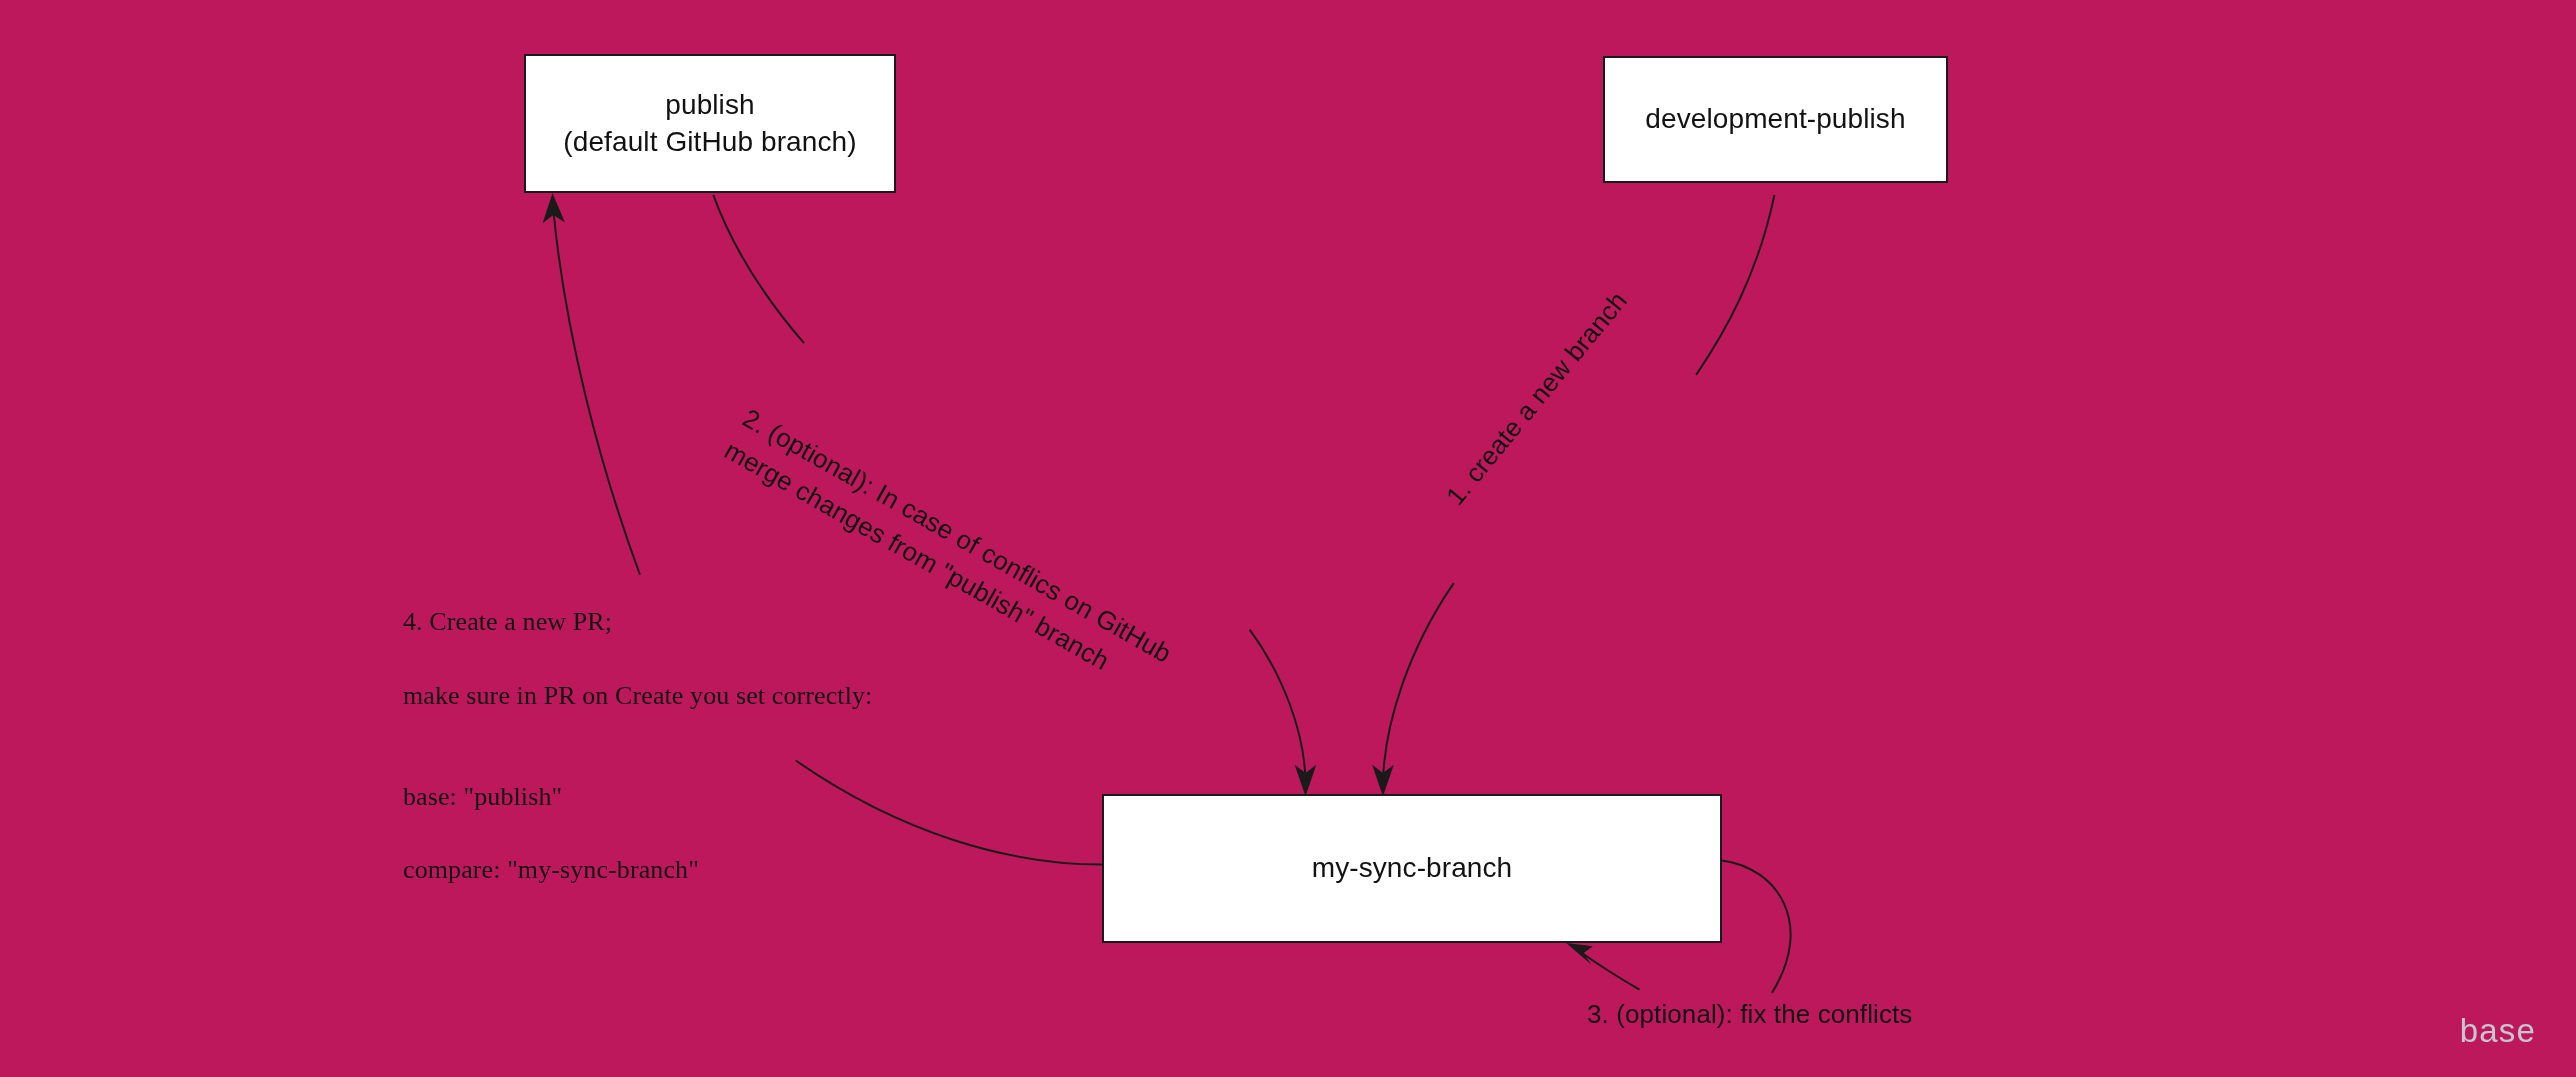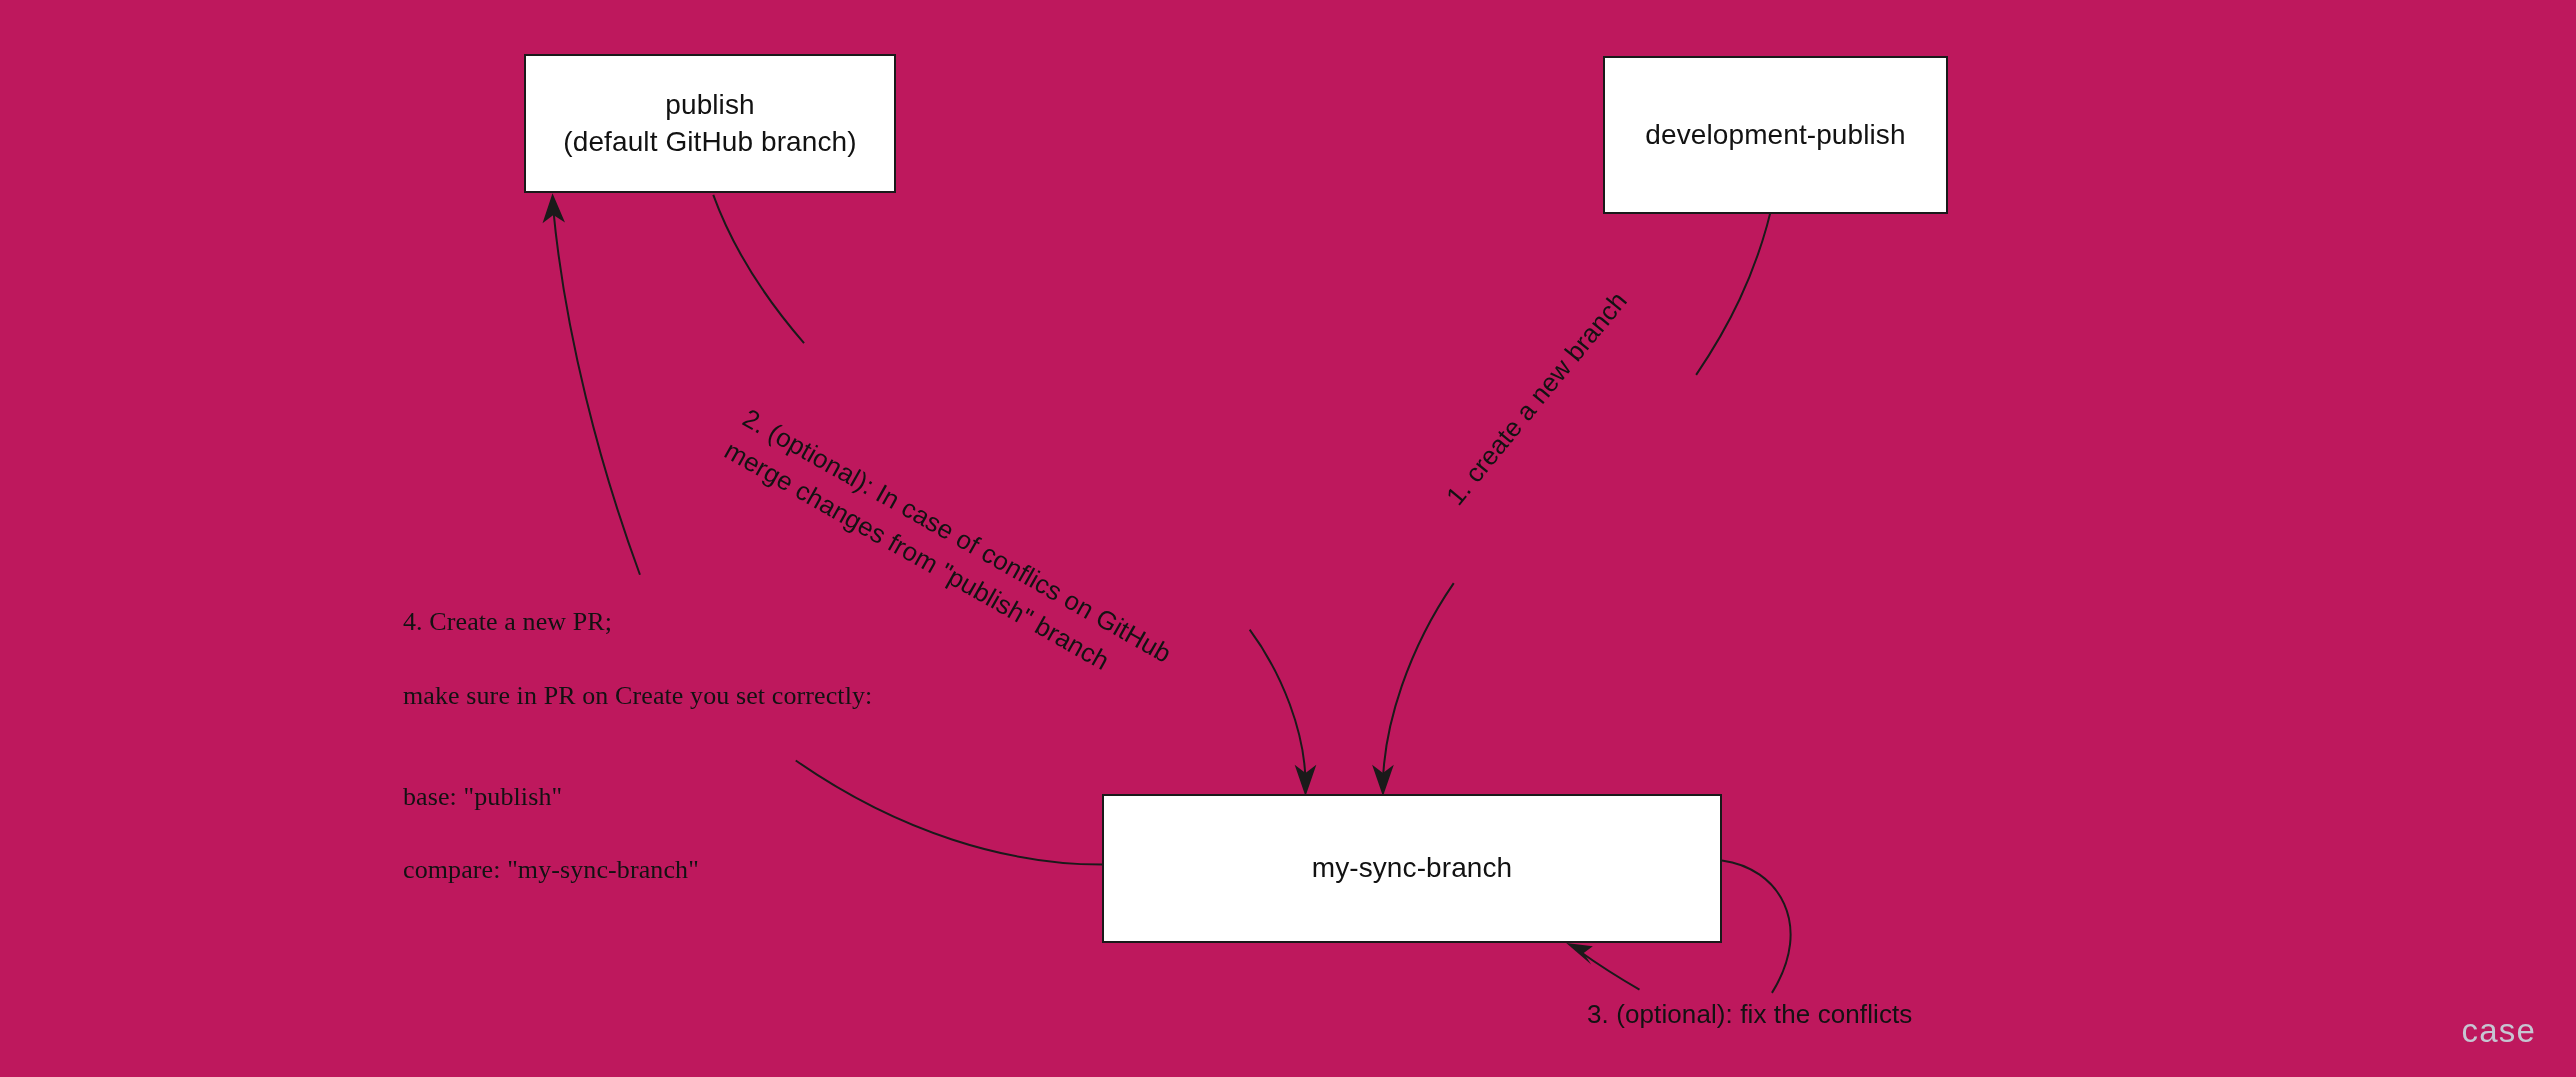--- a/index.html
+++ b/index.html
@@ -31,21 +31,21 @@
     color: #121212;
     font-size: 28px;
     line-height: 1.32;
     white-space: pre-line;
     letter-spacing: 0.1px;
   }
   #node-publish {
     left: 524px; top: 54px; width: 372px; height: 139px;
   }
   #node-development-publish {
-    left: 1603px; top: 56px; width: 345px; height: 158px; text-align: right;
+    left: 1603px; top: 56px; width: 345px; height: 127px; text-align: right;
   }
   #node-my-sync-branch {
     left: 1102px; top: 794px; width: 620px; height: 149px; text-align: right;
   }
   
   #edges {
     position: absolute;
     left: 0; top: 0;
     width: 2576px;
     height: 1077px;
@@ -137,16 +137,16 @@
   <div class="edge-label" id="label-step3">3. (optional): fix the conflicts</div>
 
   <div class="edge-label" id="label-step4">
     <span>4. Create a new PR;</span><br>
     <span>make sure in PR on Create you set correctly:</span>
     <span class="para-gap"></span>
     <span>base: "publish"</span><br>
     <span>compare: "my-sync-branch"</span>
   </div>
 
-  <div id="watermark">case</div>
+  <div id="watermark">base</div>
 
 </div>
 
 
 </body></html>

